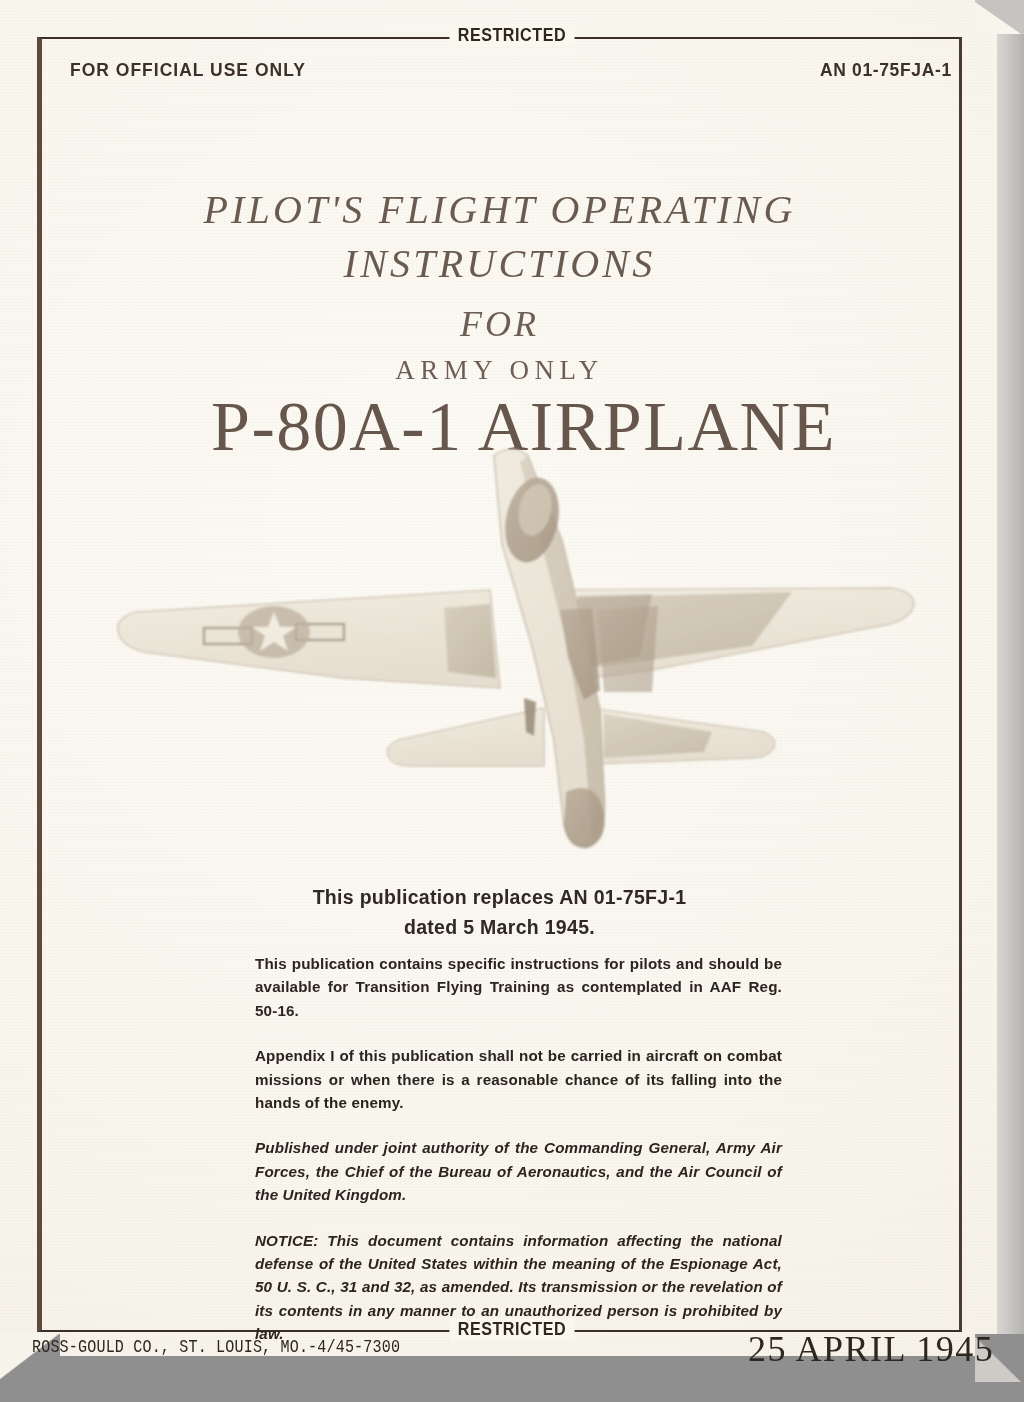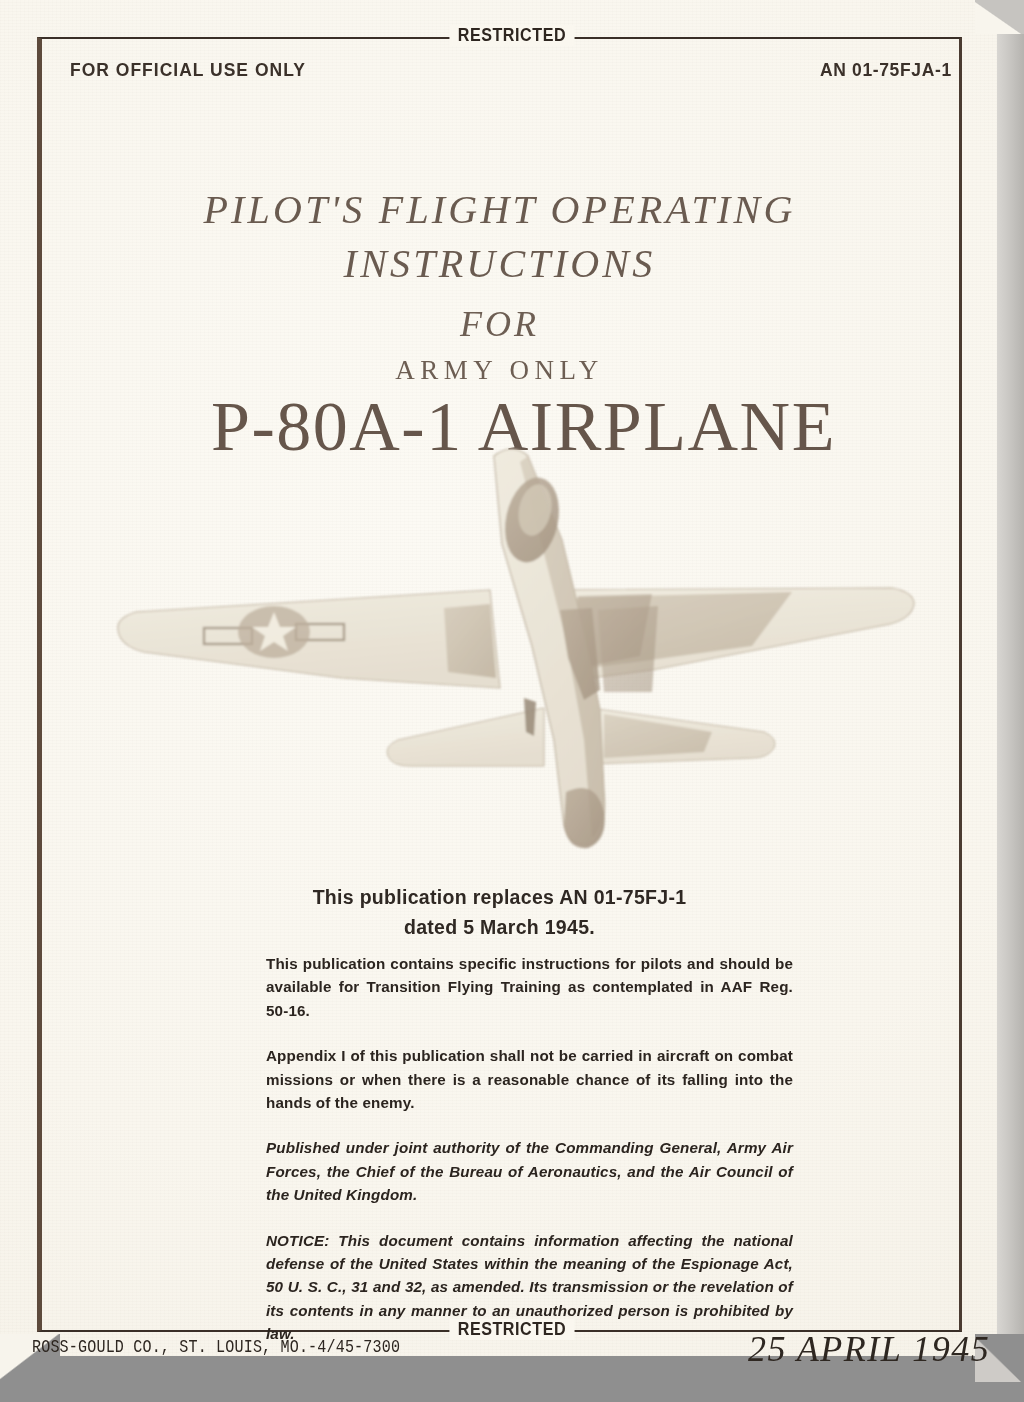--- a/index.html
+++ b/index.html
@@ -207,21 +207,21 @@
     font-size: 19.5px;
     font-weight: 600;
     line-height: 30px;
     color: #2f2823;
     letter-spacing: 0.3px;
   }
 
   
   .body-col {
     position: absolute;
-    left: 266px;
+    left: 255px;
     top: 952px;
     width: 527px;
     font-family: "Liberation Sans", "DejaVu Sans", sans-serif;
     color: #2b241f;
   }
   .para {
     font-size: 15.2px;
     line-height: 23.4px;
     text-align: justify;
     letter-spacing: 0.15px;
@@ -242,21 +242,20 @@
     color: #2d2620;
     transform: scaleX(0.86);
     transform-origin: left center;
     white-space: nowrap;
   }
   .footer-date {
     position: absolute;
     left: 748px;
     top: 1328px;
     font-family: "Liberation Serif", "DejaVu Serif", serif;
-    font-style: italic;
     font-size: 36px;
     letter-spacing: 1.5px;
     color: #2e2721;
     white-space: nowrap;
     text-align: right;
   }
 </style>
 </head>
 <body>
 

